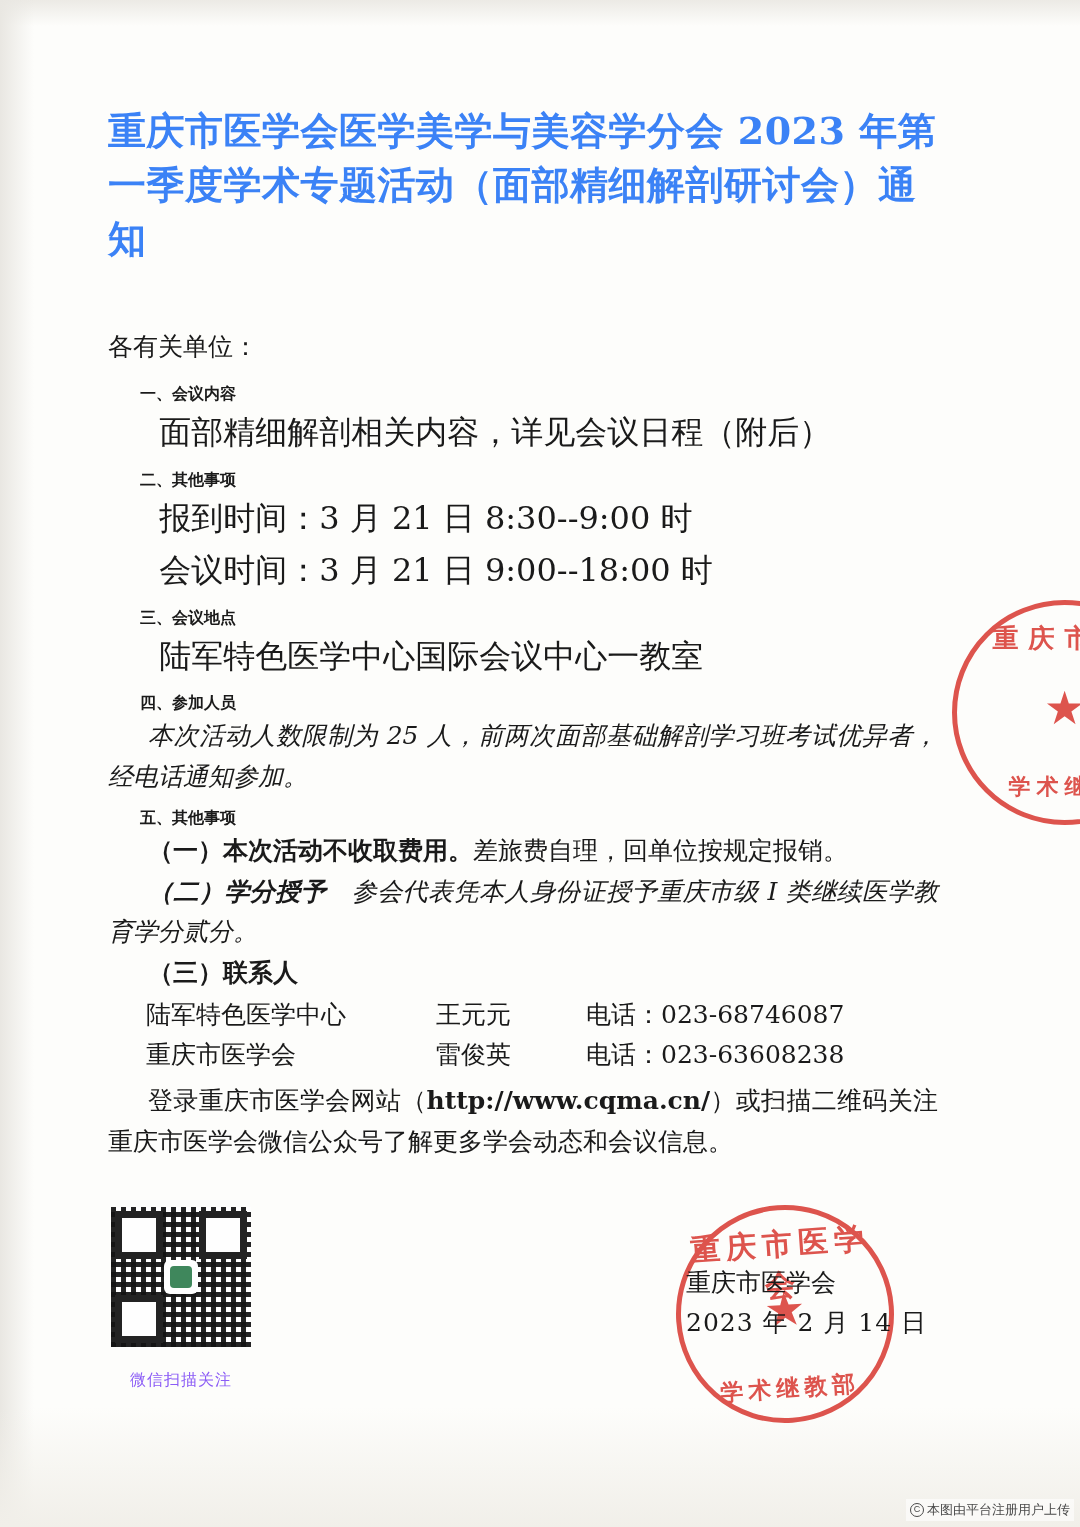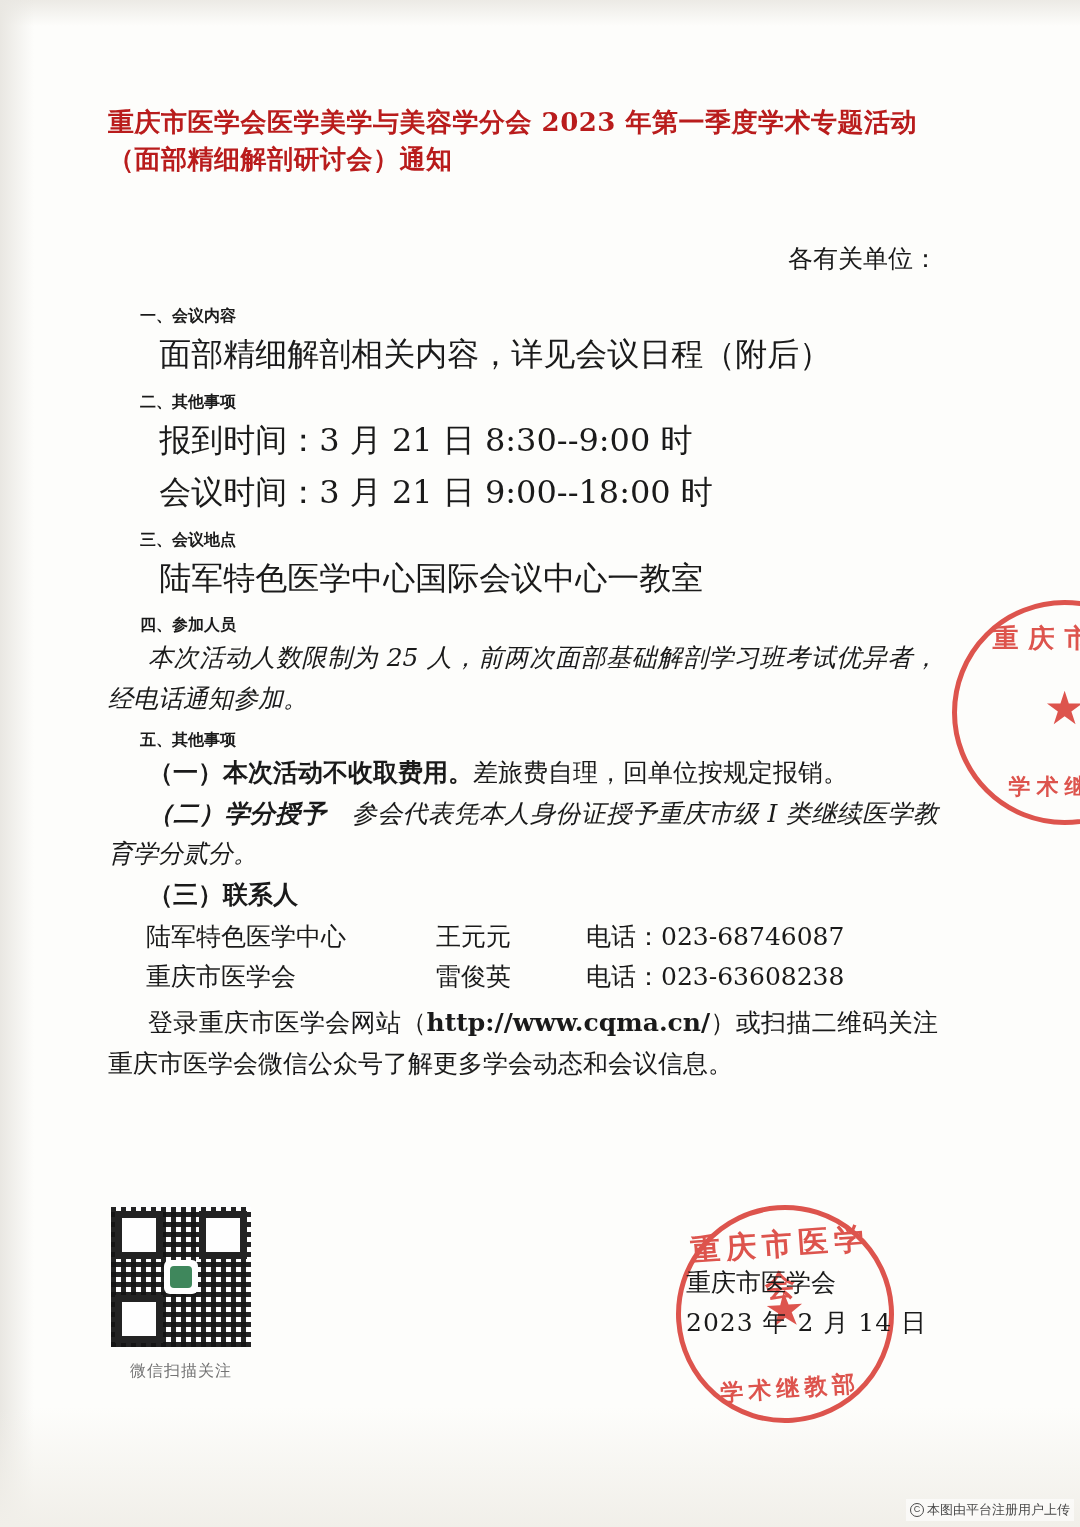--- a/index.html
+++ b/index.html
@@ -48,33 +48,32 @@
   .content {
     position: absolute;
     left: 108px;
     top: 104px;
     width: 830px;
   }
 
   .doc-title {
     font-family: "DejaVu Serif", "Liberation Serif", serif;
     font-weight: bold;
-    font-size: 26px;
+    font-size: 38px;
     line-height: 1.42;
     letter-spacing: 0.5px;
     text-align: left;
-    color: #b91c1c;
+    color: #3b82f6;
     margin: 0 0 62px 0;
   }
 
   .salutation {
     font-size: 25px;
     line-height: 1.5;
-    margin-bottom: 26px;
-    text-align: right;
+    margin-bottom: 16px;
   }
 
   .body-para {
     font-size: 25px;
     line-height: 1.62;
     text-align: justify;
     text-justify: inter-ideograph;
     text-indent: 2em;
     margin: 0 0 4px 0;
   }
@@ -189,22 +188,22 @@
     align-items: center;
     justify-content: center;
   }
   .qr-center-dot {
     width: 22px; height: 22px;
     background: #2f7d4f;
     border-radius: 4px;
   }
   .qr-caption {
     font-size: 16px;
-    margin-top: 14px;
-    color: #737373;
+    margin-top: 23px;
+    color: #8b5cf6;
     letter-spacing: 1px;
   }
 
   
   .sign-block {
     position: absolute;
     left: 686px;
     top: 1263px;
     font-size: 25px;
     line-height: 1.6;

